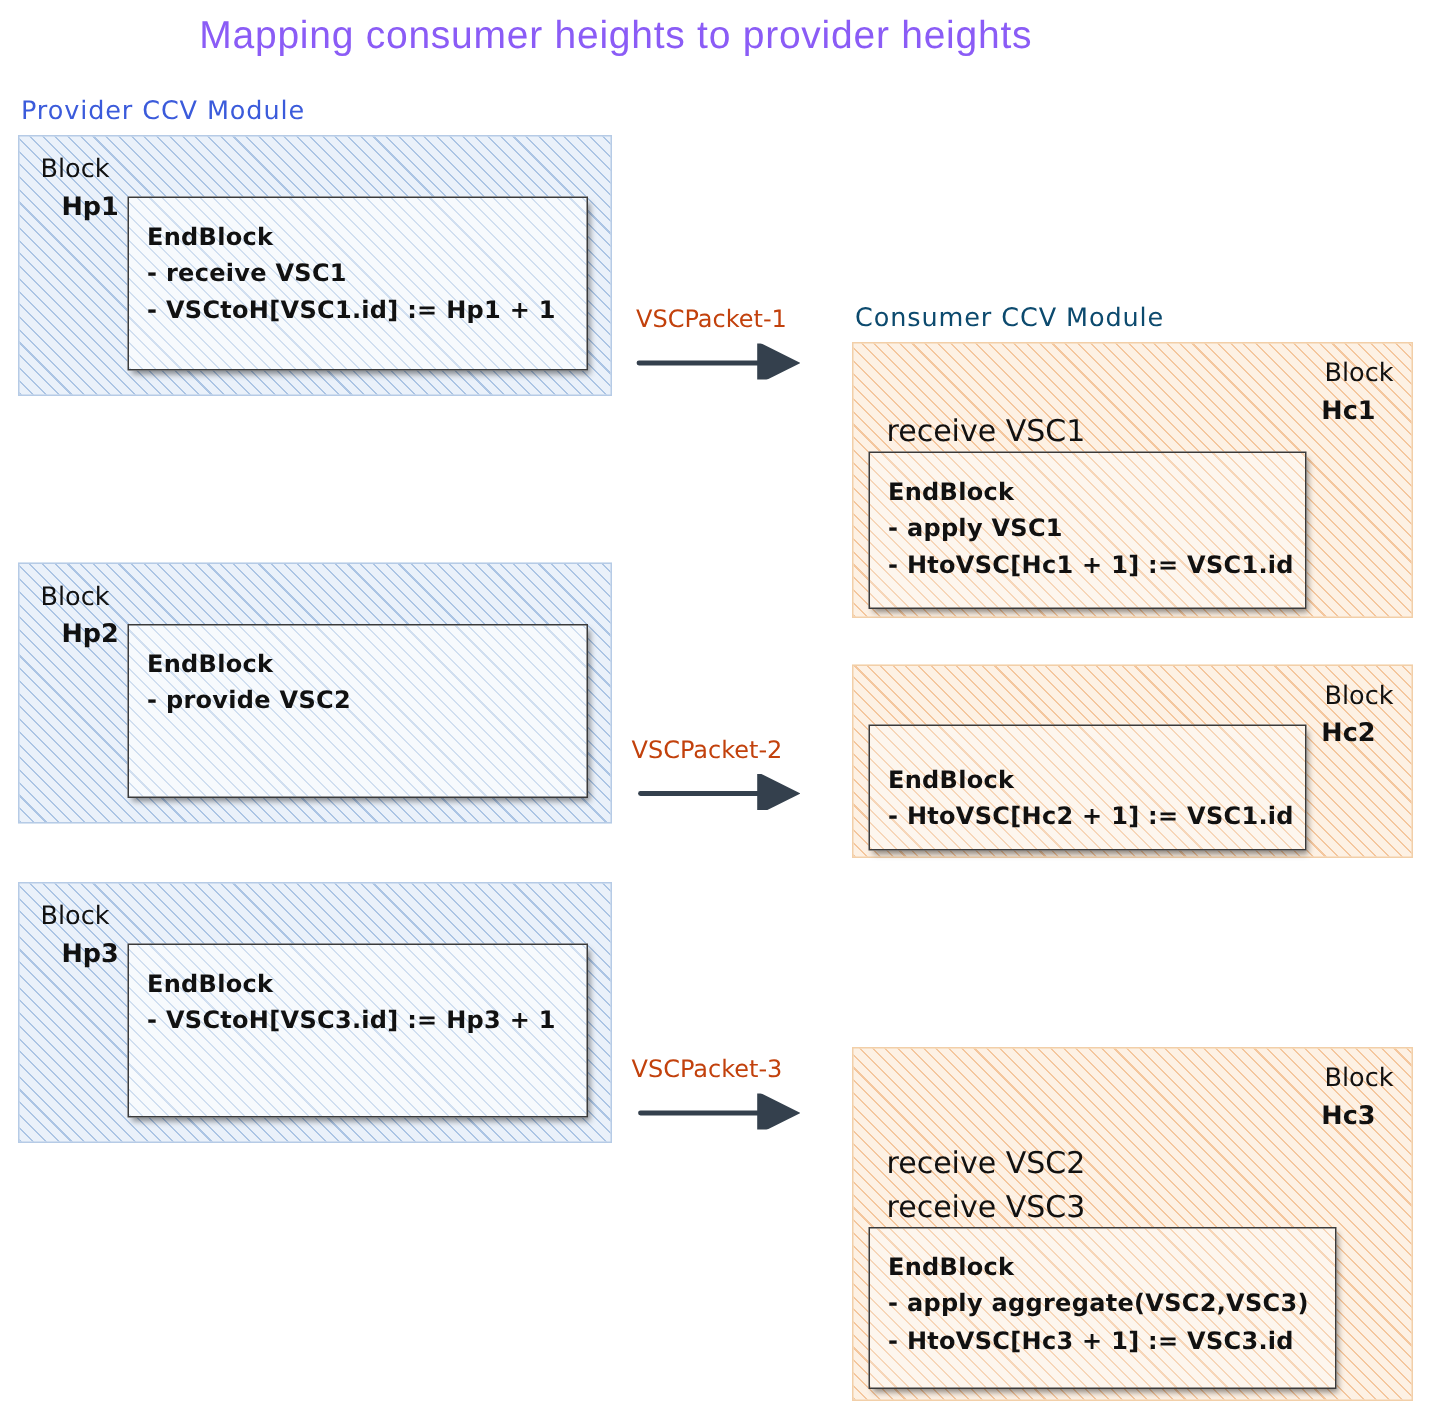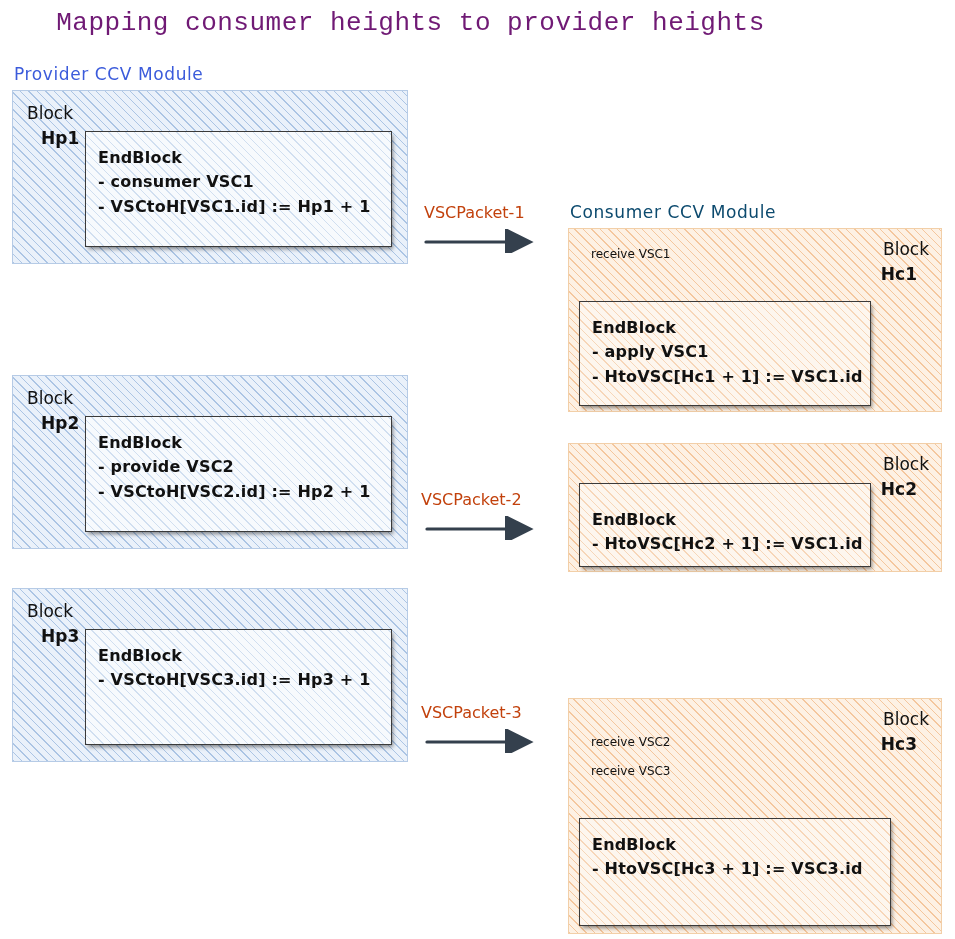--- a/index.html
+++ b/index.html
@@ -6,22 +6,22 @@
   body{
     width:955px;height:939px;position:relative;overflow:hidden;
     background:#ffffff;
     font-family:"DejaVu Sans",sans-serif;
   }
 
   
   #diagram-title{
     position:absolute;left:0;top:8px;width:821px;
     text-align:center;
-    font-size:26px;letter-spacing:.5px;color:#701a75;
-    font-family:Liberation Mono, monospace;
+    font-size:26px;letter-spacing:.5px;color:#8b5cf6;
+    font-family:Liberation Sans, sans-serif;
   }
 
   
   .module-caption{
     position:absolute;font-size:17px;letter-spacing:.6px;white-space:nowrap;
   }
   #provider-module-label{left:14px;top:64px;color:#3b5bdb;}
   #consumer-module-label{left:570px;top:202px;color:#0c4a6e;}
 
   
@@ -52,21 +52,21 @@
   .block-label{
     position:absolute;font-size:17px;line-height:1.45;color:#111;
     white-space:nowrap;
   }
   .block-label .l2{display:block;padding-left:14px;font-weight:bold;}
   .block-label.right{text-align:right;}
   .block-label.right .l2{padding-left:0;padding-right:12px;margin-left:16px;}
 
   
   .panel-line{
-    position:absolute;font-size:12px;color:#111;white-space:nowrap;
+    position:absolute;font-size:20px;color:#111;white-space:nowrap;margin-top:28px;
   }
 
   
   .endblock{
     position:absolute;box-sizing:border-box;
     border:1.6px solid #3a3a3a;
     box-shadow:2px 3px 4px -1px rgba(0,0,0,.45);
     padding:14px 0 0 12px;
   }
   .endblock.provider{
@@ -107,34 +107,33 @@
 
 <div id="provider-module-label" class="module-caption">Provider CCV Module</div>
 
 <div class="panel provider" style="left:12px;top:90px;width:396px;height:174px;">
   <div class="block-label" style="left:14px;top:10px;">
     <span>Block</span>
     <span class="l2">Hp1</span>
   </div>
   <div class="endblock provider" style="left:72px;top:40px;width:307px;height:116px;">
     <div class="eb-line">EndBlock</div>
-    <div class="eb-line">- consumer VSC1</div>
+    <div class="eb-line">- receive VSC1</div>
     <div class="eb-line">- VSCtoH[VSC1.id] := Hp1 + 1</div>
   </div>
 </div>
 
 <div class="panel provider" style="left:12px;top:375px;width:396px;height:174px;">
   <div class="block-label" style="left:14px;top:10px;">
     <span>Block</span>
     <span class="l2">Hp2</span>
   </div>
   <div class="endblock provider" style="left:72px;top:40px;width:307px;height:116px;">
     <div class="eb-line">EndBlock</div>
     <div class="eb-line">- provide VSC2</div>
-    <div class="eb-line">- VSCtoH[VSC2.id] := Hp2 + 1</div>
   </div>
 </div>
 
 <div class="panel provider" style="left:12px;top:588px;width:396px;height:174px;">
   <div class="block-label" style="left:14px;top:10px;">
     <span>Block</span>
     <span class="l2">Hp3</span>
   </div>
   <div class="endblock provider" style="left:72px;top:40px;width:307px;height:116px;">
     <div class="eb-line">EndBlock</div>
@@ -206,15 +205,16 @@
 
 <div class="panel consumer" style="left:568px;top:698px;width:374px;height:236px;">
   <div class="block-label right" style="right:12px;top:8px;">
     <span>Block</span>
     <span class="l2">Hc3</span>
   </div>
   <div class="panel-line" style="left:22px;top:36px;text-align:center;">receive VSC2</div>
   <div class="panel-line" style="left:22px;top:65px;">receive VSC3</div>
   <div class="endblock consumer" style="left:10px;top:119px;width:312px;height:108px;">
     <div class="eb-line">EndBlock</div>
+    <div class="eb-line">- apply aggregate(VSC2,VSC3)</div>
     <div class="eb-line">- HtoVSC[Hc3 + 1] := VSC3.id</div>
   </div>
 </div>
 
 </body></html>

